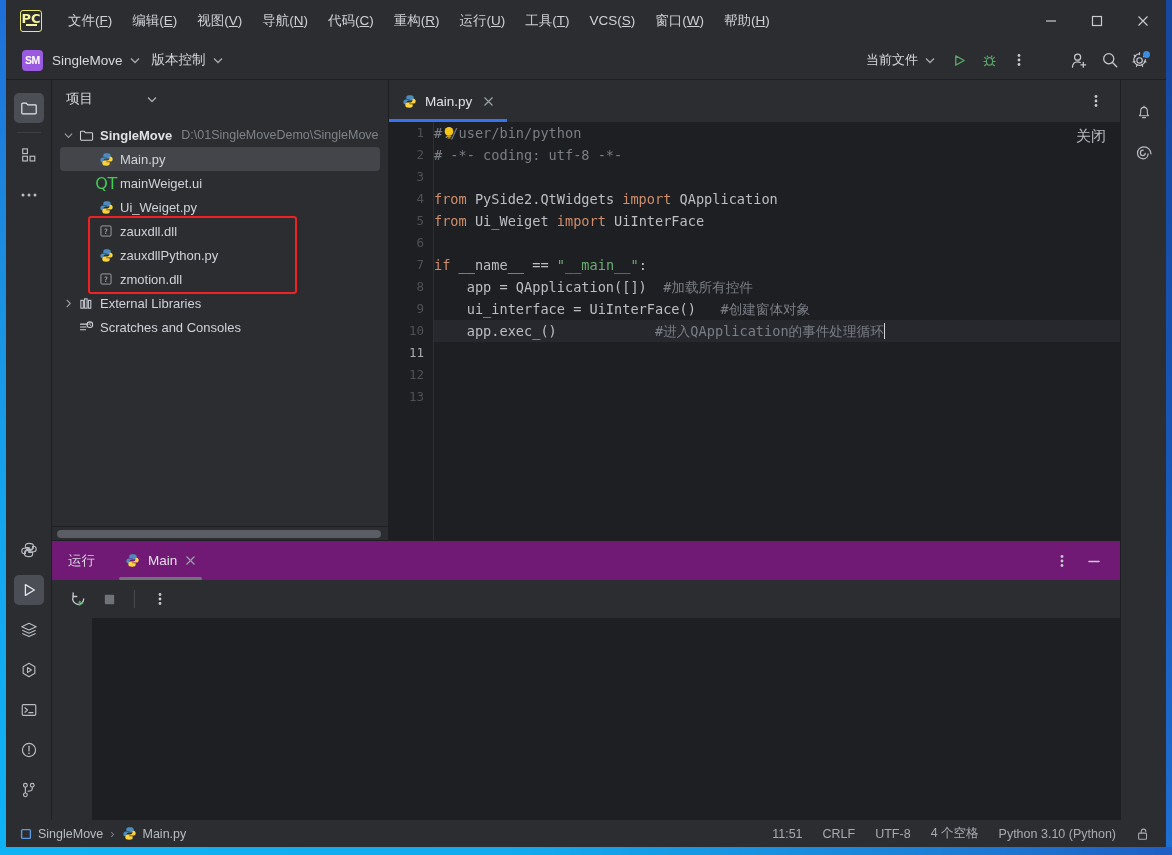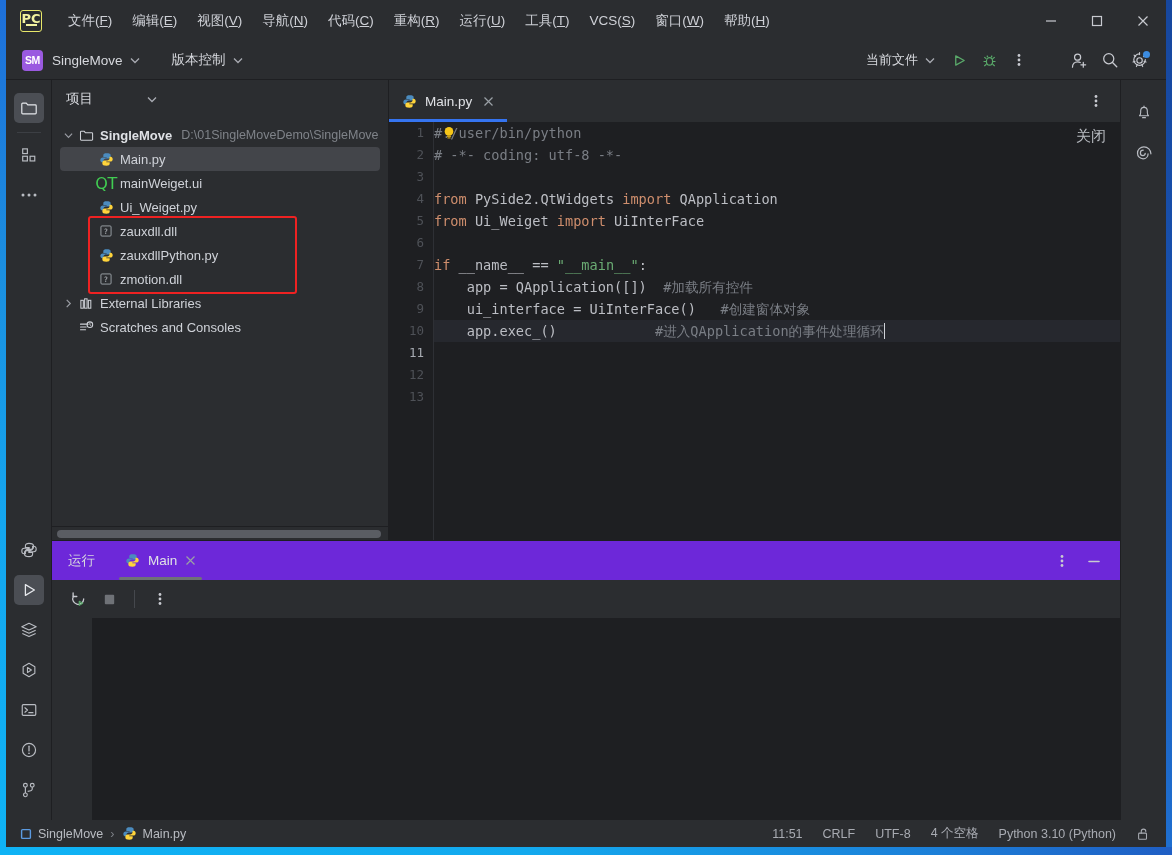--- a/index.html
+++ b/index.html
@@ -58,21 +58,21 @@
     border-bottom: 1px solid #1e1f22;
   }
   .proj-badge {
     width: 21px; height: 21px; border-radius: 4px; background: #9a5ae0;
     color: #fff; font-size: 10.5px; font-weight: bold;
     display: flex; align-items: center; justify-content: center; margin-left: 16px;
     letter-spacing: -0.4px;
   }
   .proj-name { font-size: 13.5px; color: #d6d8dd; margin-left: 9px; }
   .chev { margin-left: 7px; color: #a8abb2; font-size: 10px; }
-  .vcs-label { font-size: 13.5px; color: #d6d8dd; margin-left: 32px; }
+  .vcs-label { font-size: 13.5px; color: #d6d8dd; margin-left: 12px; }
   .tb-right { margin-left: auto; display: flex; align-items: center; padding-right: 12px; gap: 2px; }
   .tb-btn {
     height: 28px; min-width: 28px; display: flex; align-items: center; justify-content: center;
     border-radius: 4px; color: #c8cad0; padding: 0 5px;
   }
   .runcfg { font-size: 13px; color: #d6d8dd; display: flex; align-items: center; gap: 7px; padding: 0 8px; }
   .gear-dot {
     position: absolute; width: 7px; height: 7px; border-radius: 50%;
     background: #3c8ce0; top: 5px; right: 4px;
   }
@@ -180,21 +180,21 @@
   }
   
   .k  { color: #cf8e6d; }  
   .s  { color: #6aab73; }  
   .cm { color: #7a7e85; }  
   .id { color: #bcbec4; }
 
   
   .runpane {
     position: absolute; left: 52px; top: 540px; width: 1068px; height: 280px;
-    background: #6d28d9; display: flex; flex-direction: column;
+    background: #701a75; display: flex; flex-direction: column;
     border-top: 1px solid #1e1f22;
   }
   .run-header { height: 39px; display: flex; align-items: center; position: relative; }
   .run-title { font-size: 13.5px; color: #d6d8dd; padding: 0 16px; }
   .run-tab {
     display: flex; align-items: center; gap: 8px; font-size: 13.5px; color: #dfe1e5;
     padding: 0 14px; height: 39px; position: relative;
   }
   .run-tab .underline { position: absolute; left: 8px; right: 8px; bottom: 0; height: 3px; background: #6f7277; border-radius: 2px; }
   .run-header .hdr-right { margin-left: auto; display: flex; align-items: center; padding-right: 12px; gap: 4px; }

